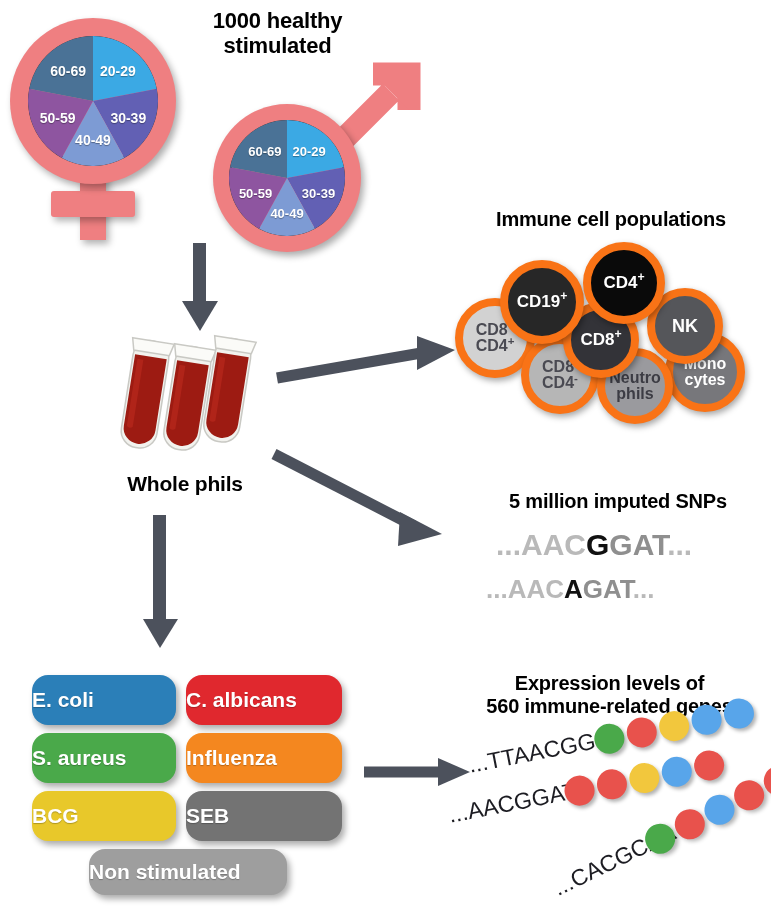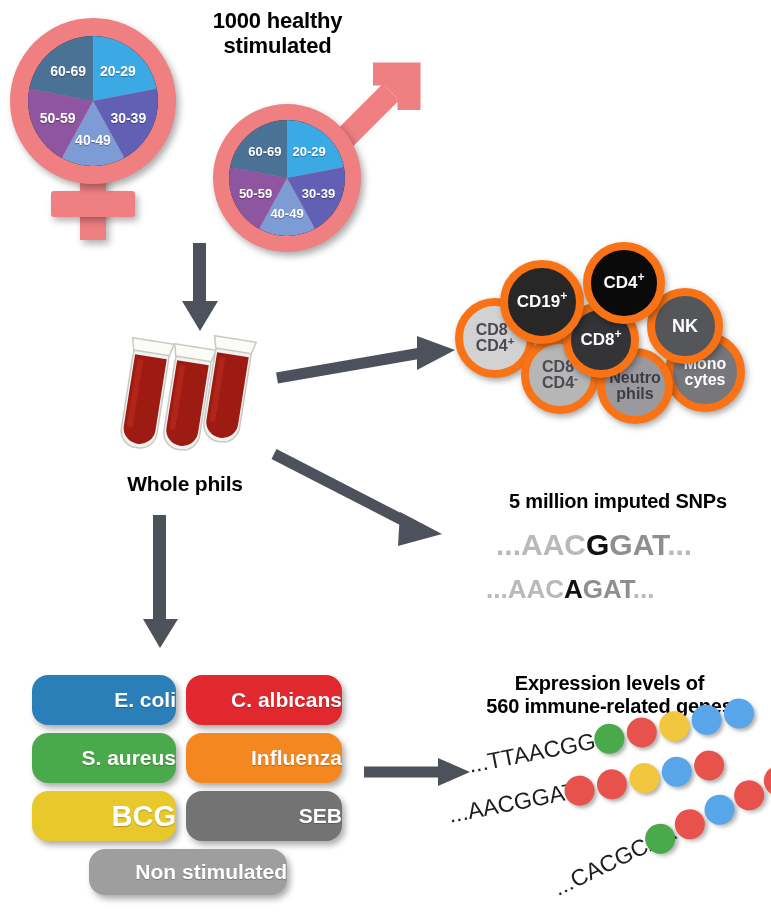--- a/index.html
+++ b/index.html
@@ -56,21 +56,21 @@
   
   .snpline{position:absolute;white-space:nowrap;font-weight:bold;
            font-family:"Liberation Sans","DejaVu Sans",sans-serif;}
   .snp-dim{color:#b9b9b9;}
   .snp-mid{color:#8f8f8f;}
   .snp-hi{color:#111;}
 
   
   .stimbox{
     position:absolute;border-radius:16px;
-    display:flex;align-items:center;justify-content:flex-end;
+    display:flex;align-items:center;justify-content:flex-start;
     color:#fff;font-weight:bold;text-align:center;
     box-shadow:3px 4px 6px rgba(0,0,0,.33);
     text-shadow:0 1px 1px rgba(0,0,0,.25);
   }
 
   
   .chain{position:absolute;transform-origin:0 50%;}
   .seqtxt{position:absolute;white-space:nowrap;font-weight:normal;
           color:#1c1c22;transform-origin:0 50%;}
   .bead{position:absolute;border-radius:50%;
@@ -189,20 +189,21 @@
     </svg>
   </div>
 
   <div class="arrow abs" style="left:135px;top:515px;width:50px;height:135px;">
     <svg width="50" height="135" viewBox="0 0 50 135">
       <rect x="18" y="0" width="13" height="108" fill="#4c515c"></rect>
       <polygon points="8,104 43,104 25,133" fill="#4c515c"></polygon>
     </svg>
   </div>
 
+  <div class="title" style="left:455px;top:208px;width:312px;font-size:20px;">Immune cell populations</div>
   <div class="abs" style="left:455px;top:240px;width:316px;height:180px;">
     <div class="js-cells" style="position:absolute;left:0;top:0;width:316px;height:180px;">
         <div class="cell" style="left: 45px; top: 20px; width: 84px; height: 84px; font-size: 17px; background: rgb(39, 39, 39); color: rgb(255, 255, 255); z-index: 7;">
           <div>
             <span>CD19<sup>+</sup></span>
           </div>
         </div>
         <div class="cell" style="left: 128px; top: 2px; width: 82px; height: 82px; font-size: 17px; background: rgb(10, 10, 10); color: rgb(255, 255, 255); z-index: 8;">
           <div>
             <span>CD4<sup>+</sup></span>
@@ -260,21 +261,21 @@
         </div>
         <div class="stimbox" style="left: 154px; top: 0px; width: 156px; height: 50px; font-size: 21px; background: rgb(224, 40, 46);">
           <span>C. albicans</span>
         </div>
         <div class="stimbox" style="left: 0px; top: 58px; width: 144px; height: 50px; font-size: 21px; background: rgb(74, 169, 74);">
           <span>S. aureus</span>
         </div>
         <div class="stimbox" style="left: 154px; top: 58px; width: 156px; height: 50px; font-size: 21px; background: rgb(244, 135, 31);">
           <span>Influenza</span>
         </div>
-        <div class="stimbox" style="left: 0px; top: 116px; width: 144px; height: 50px; font-size: 29px; background: rgb(232, 200, 42);">
+        <div class="stimbox" style="left: 0px; top: 116px; width: 144px; height: 50px; font-size: 21px; background: rgb(232, 200, 42);">
           <span>BCG</span>
         </div>
         <div class="stimbox" style="left: 154px; top: 116px; width: 156px; height: 50px; font-size: 21px; background: #737373;">
           <span>SEB</span>
         </div>
         <div class="stimbox" style="left: 57px; top: 174px; width: 198px; height: 46px; font-size: 21px; background: rgb(158, 158, 158);">
           <span>Non stimulated</span>
         </div>
       </div>
   </div>

